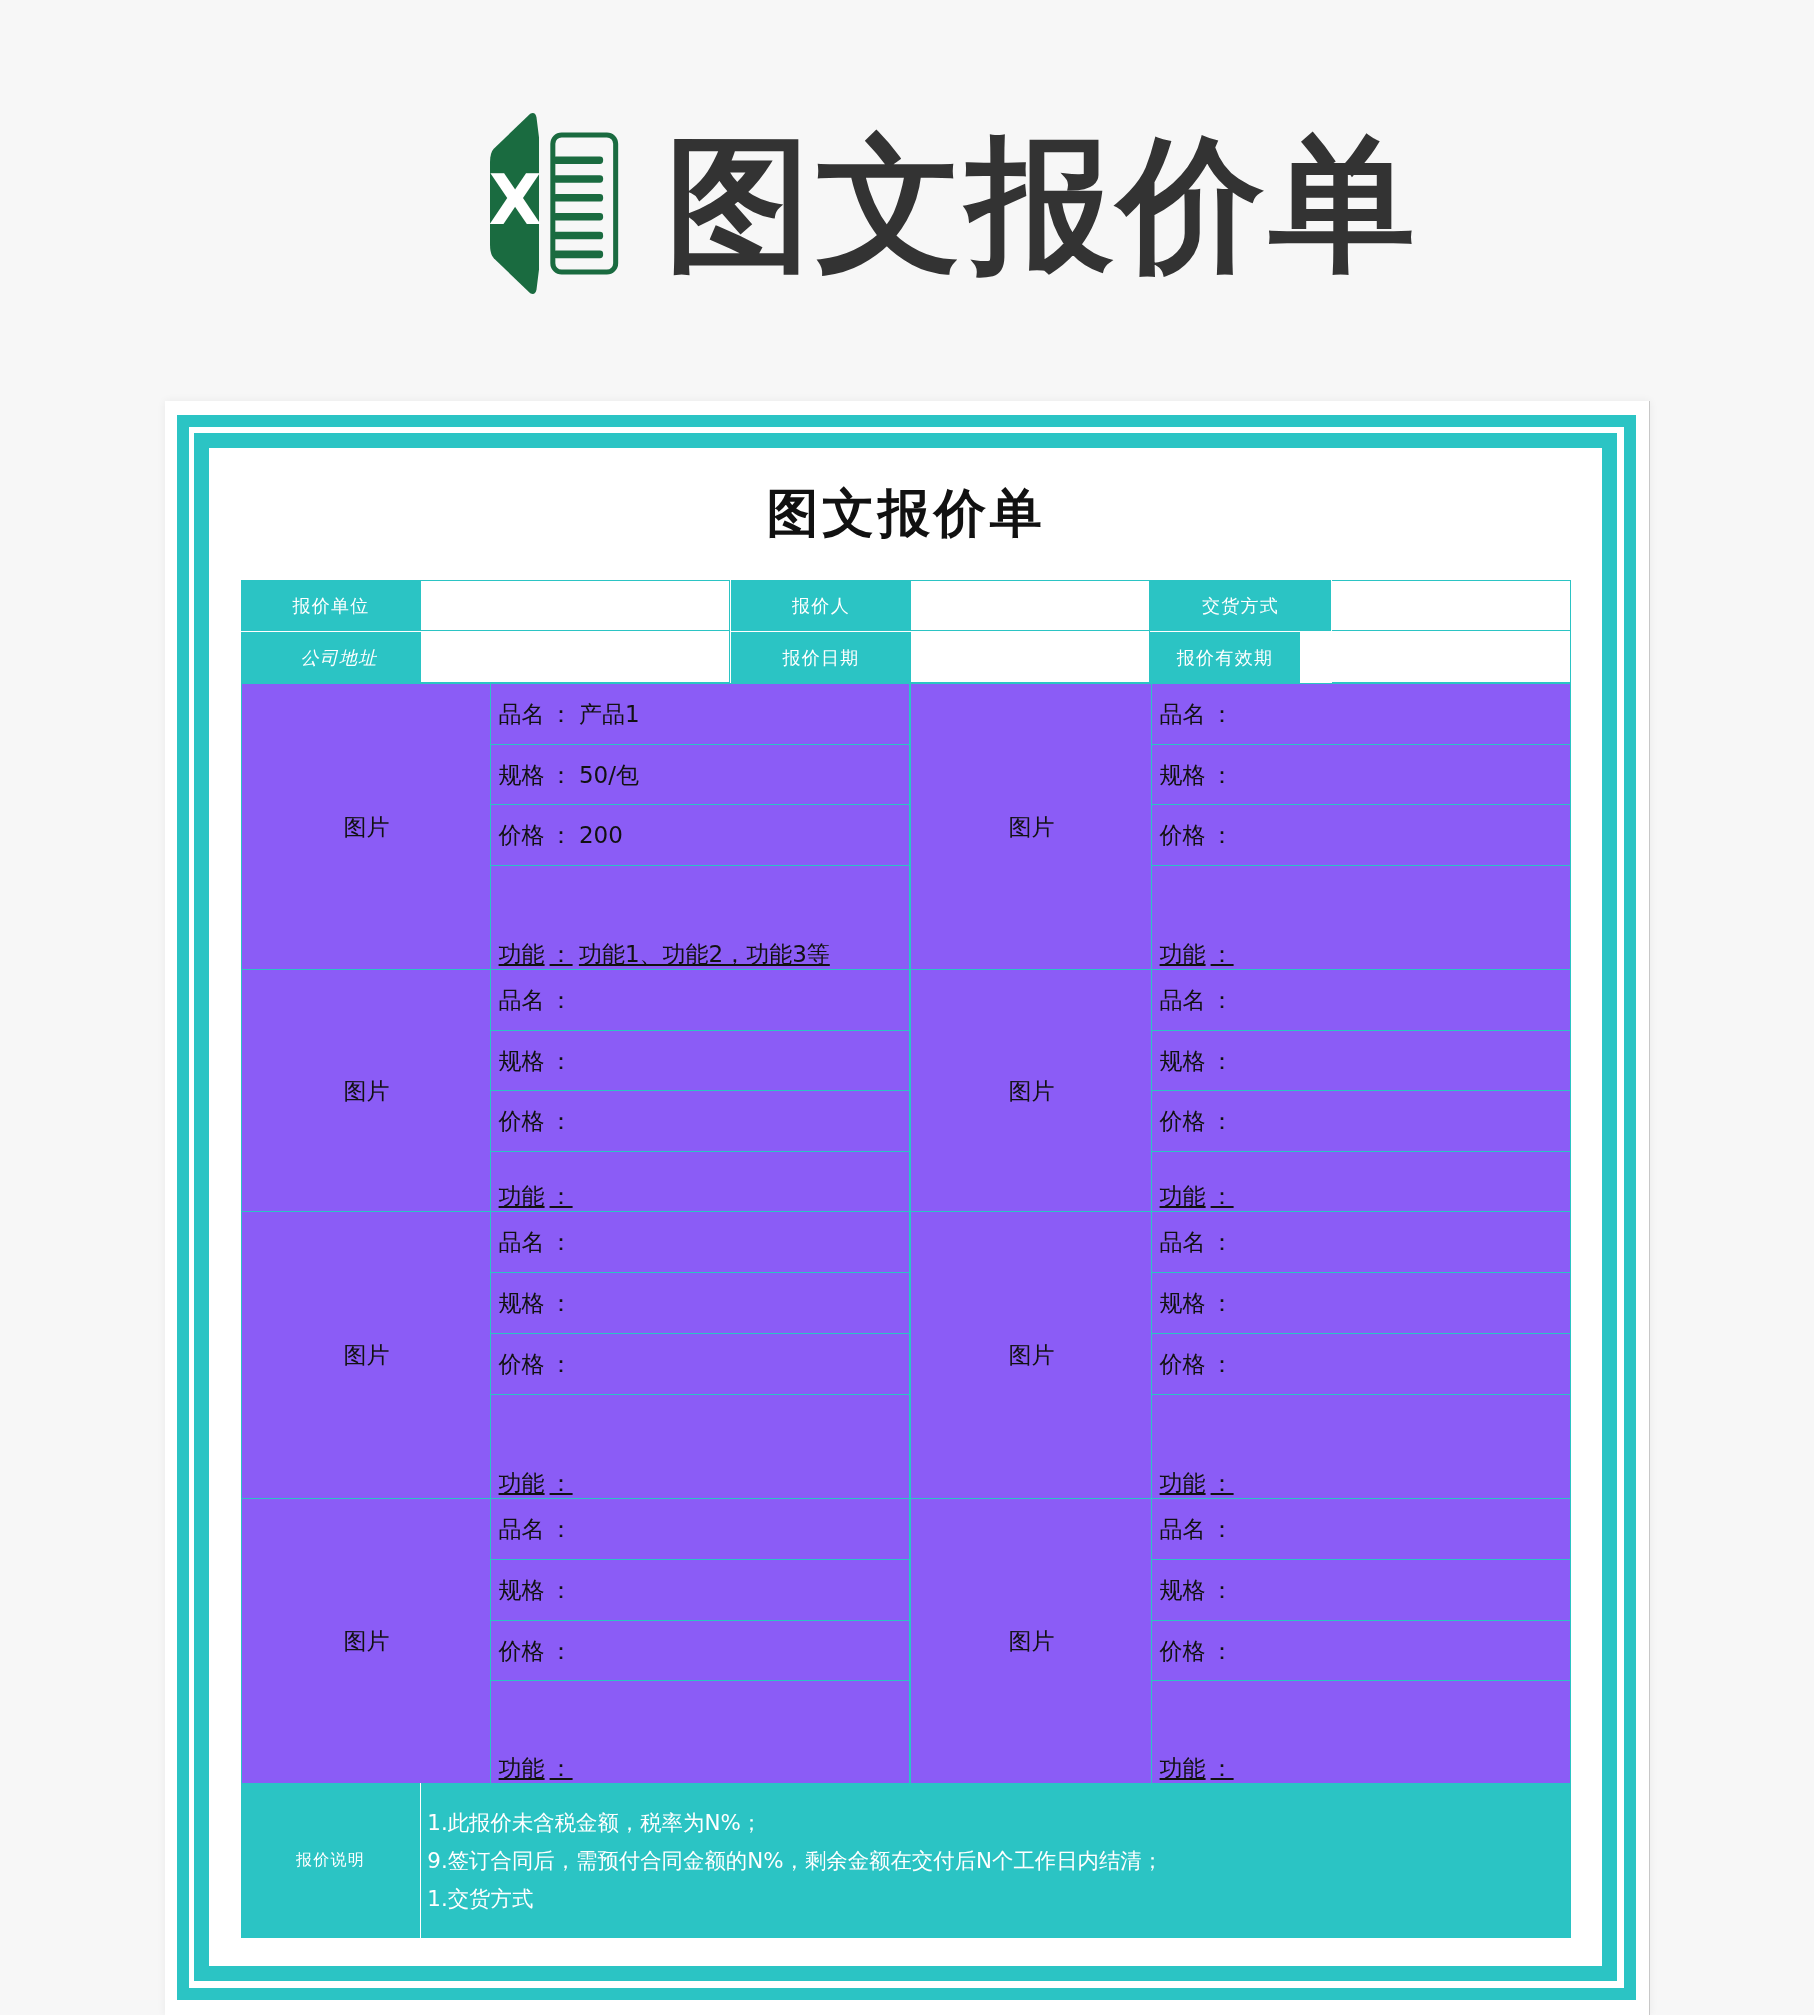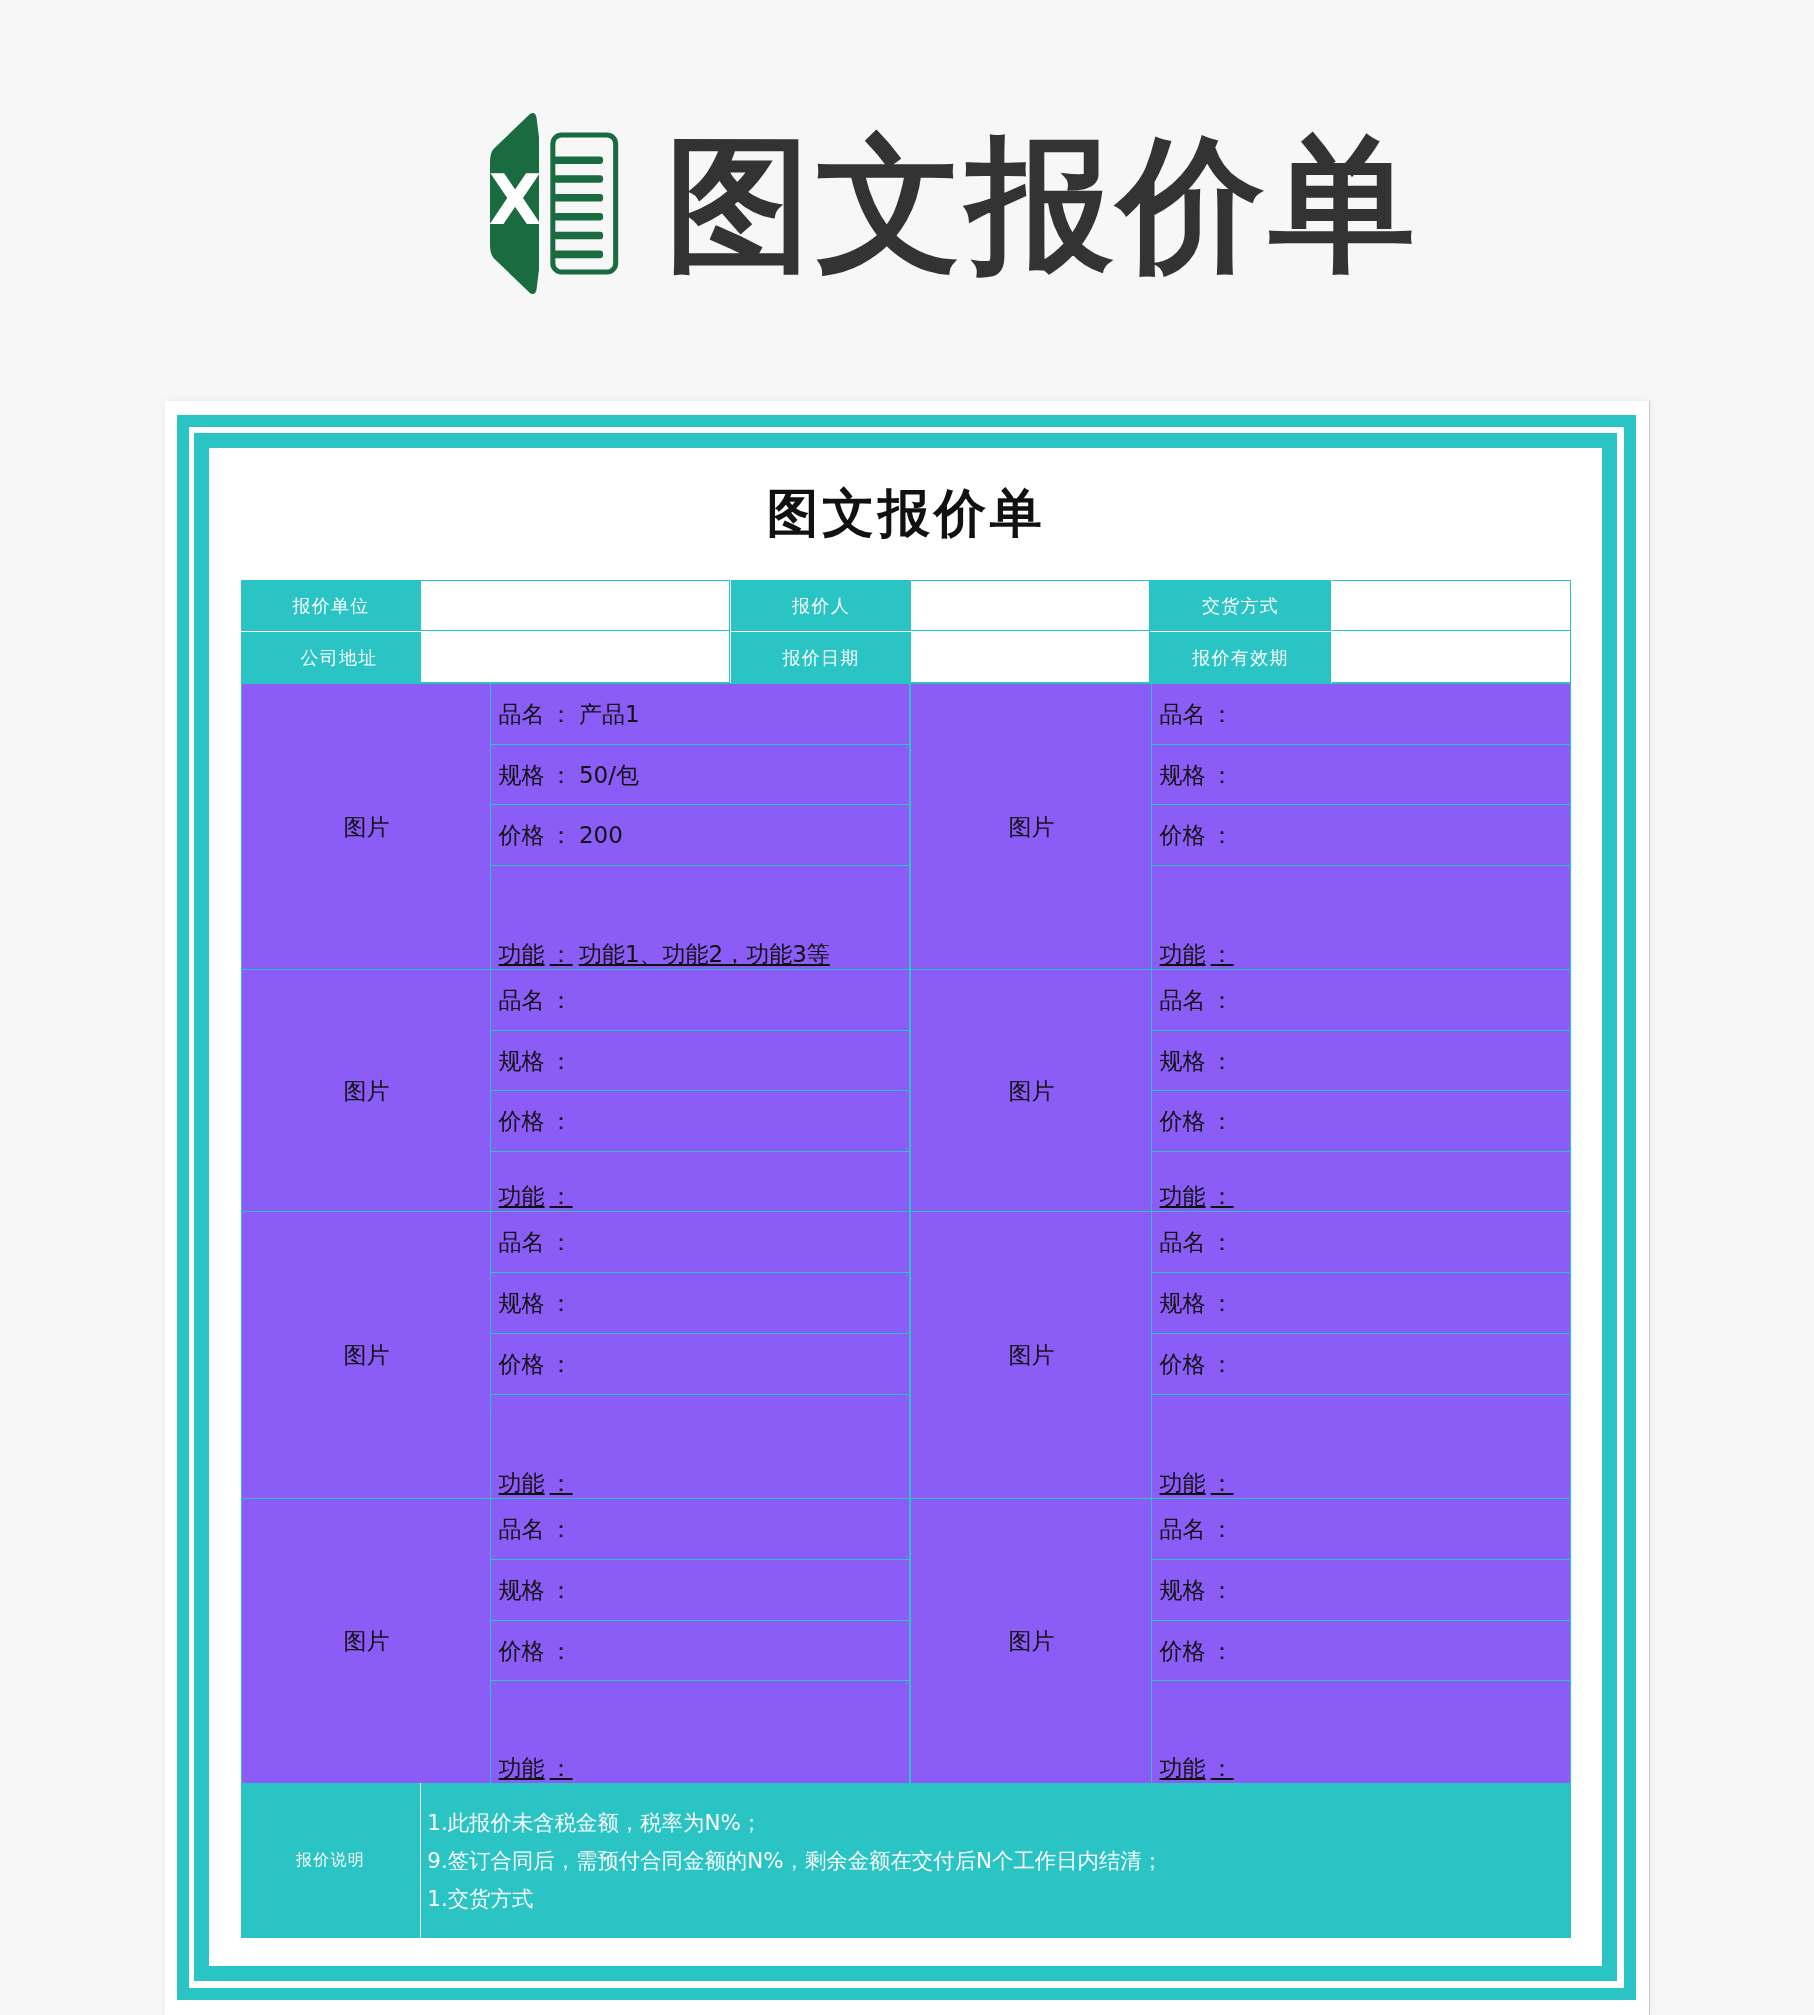--- a/index.html
+++ b/index.html
@@ -53,25 +53,25 @@
 
 <div class="tbl">
 
   <div class="abs hdr-label" style="left:0;top:0;width:180px;height:52px;">报价单位</div>
   <div class="abs hdr-value" style="left:180px;top:0;width:309px;height:52px;"></div>
   <div class="abs hdr-label" style="left:490px;top:0;width:180px;height:52px;">报价人</div>
   <div class="abs hdr-value" style="left:670px;top:0;width:239px;height:52px;"></div>
   <div class="abs hdr-label" style="left:909px;top:0;width:181px;height:52px;">交货方式</div>
   <div class="abs hdr-value" style="left:1091px;top:0;width:239px;height:52px;border-right:1.9px solid #2bc4c4;"></div>
 
-  <div class="abs hdr-label" style="left:0;top:52px;width:196px;height:51px;border-bottom:none;">公司地址</div>
+  <div class="abs hdr-label" style="left:0;top:52px;width:196px;height:51px;border-bottom:none;font-style:italic;">公司地址</div>
   <div class="abs hdr-value" style="left:180px;top:50px;width:309px;height:53px;"></div>
   <div class="abs hdr-label" style="left:490px;top:52px;width:180px;height:51px;border-bottom:none;">报价日期</div>
   <div class="abs hdr-value" style="left:670px;top:50px;width:239px;height:53px;"></div>
-  <div class="abs hdr-label" style="left:909px;top:52px;width:181px;height:51px;border-bottom:none;">报价有效期</div>
+  <div class="abs hdr-label" style="left:909px;top:52px;width:150px;height:51px;border-bottom:none;">报价有效期</div>
   <div class="abs hdr-value" style="left:1091px;top:50px;width:239px;height:53px;border-right:1.9px solid #2bc4c4;"></div>
 
   <div id="blocks">
       <div class="abs cell img-cell" style="left: 0px; top: 103px; width: 251px; height: 289px;">图片</div>
       <div class="abs cell field" style="left: 249px; top: 103px; width: 420px; height: 63px;">
         <span>品名</span>
         <span class="sep">：</span>
         <span>产品1</span>
       </div>
       <div class="abs cell field" style="left: 249px; top: 164px; width: 420px; height: 62px;">

